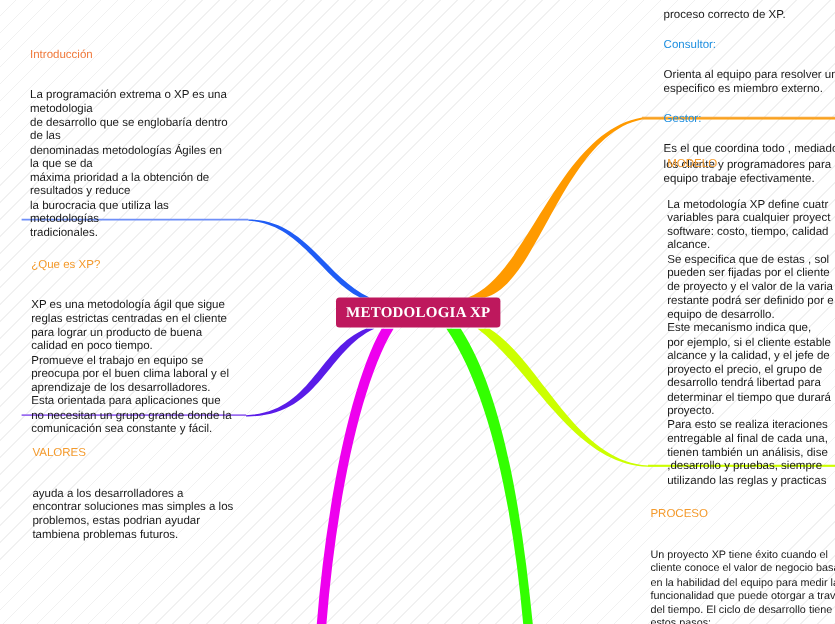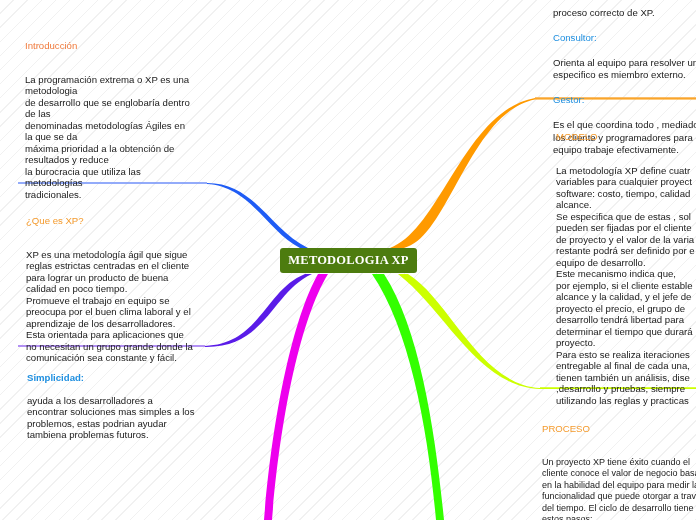--- a/index.html
+++ b/index.html
@@ -19,21 +19,21 @@
       color: #1a1a1a;
       white-space: pre-line;
     }
     .topic .title { color: #f07a3c; font-size: 9.6px; margin-bottom: 11px; display: block; }
     .topic .title.orange { color: #f49a2c; }
     .topic .body { display: block; }
     .topic .sub { color: #1e8fe0; font-weight: bold; display: block; }
     .topic .sub.light { font-weight: normal; }
     .central {
       position: absolute; left: 280px; top: 248px; width: 137px; height: 25px;
-      background: #4d7c0f; border-radius: 3px;
+      background: #be185d; border-radius: 3px;
       color: #ffffff; font-family: "Liberation Serif", serif; font-weight: bold;
       font-size: 12.5px; display: flex; align-items: center; justify-content: center;
       letter-spacing: 0.2px;
     }
   </style>
 </head>
 <body>
 
 <div class="canvas">
 
@@ -83,21 +83,21 @@
 denominadas metodologías Ágiles en
 la que se da
 máxima prioridad a la obtención de
 resultados y reduce
 la burocracia que utiliza las
 metodologías
 tradicionales.</span>
   </div>
 
   <div class="topic" style="left:27px; top:360px; width:180px;">
-    <span class="sub">Simplicidad:</span>
+    <span class="title orange">VALORES</span>
     <span class="body">ayuda a los desarrolladores a
 encontrar soluciones mas simples a los
 problemos, estas podrian ayudar
 tambiena problemas futuros.</span>
     
     
   </div>
 
   <div class="topic" style="left:553px; top:-6px; width:200px; line-height:12.5px;">
     <span class="body">proceso correcto de XP.</span>

